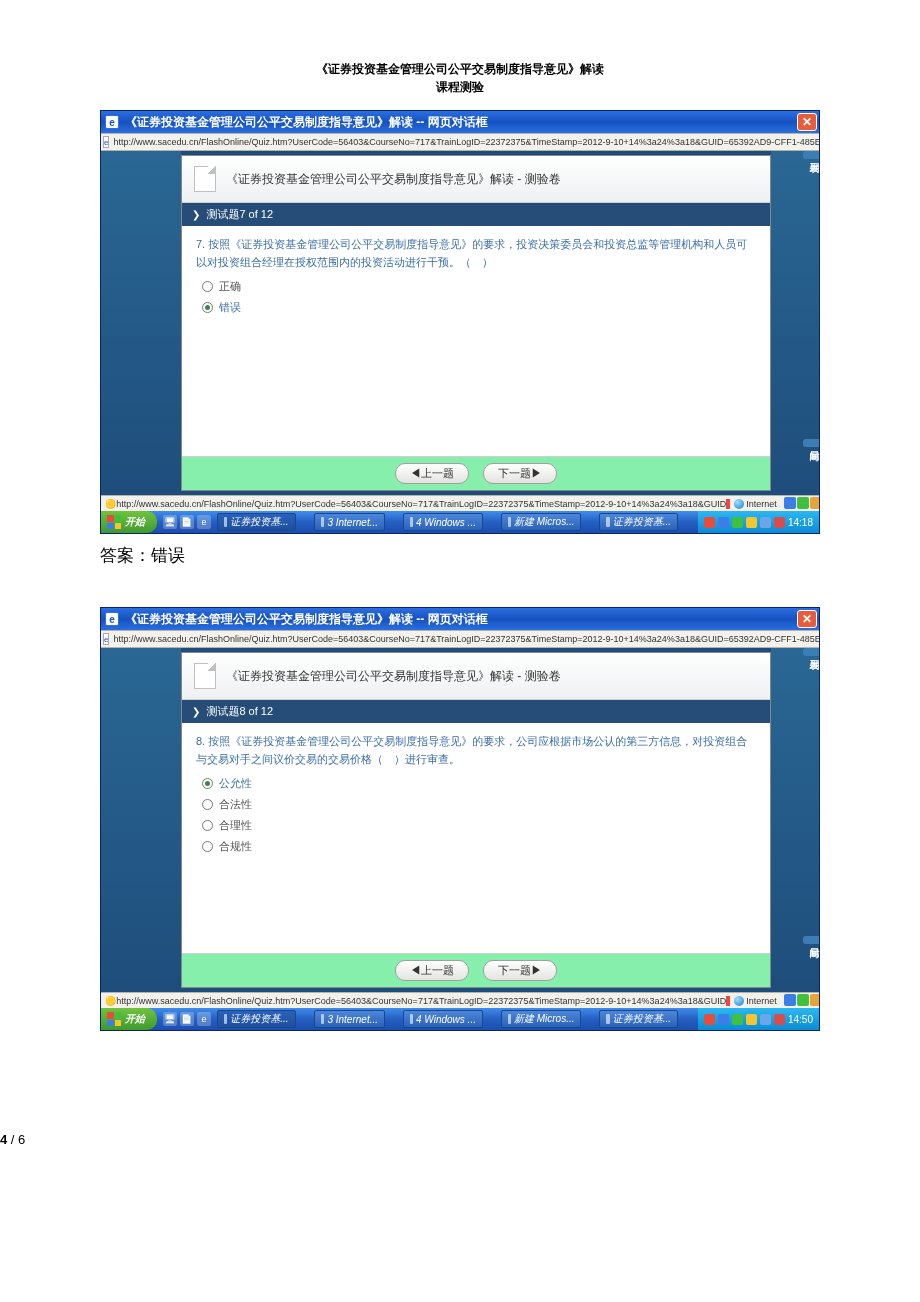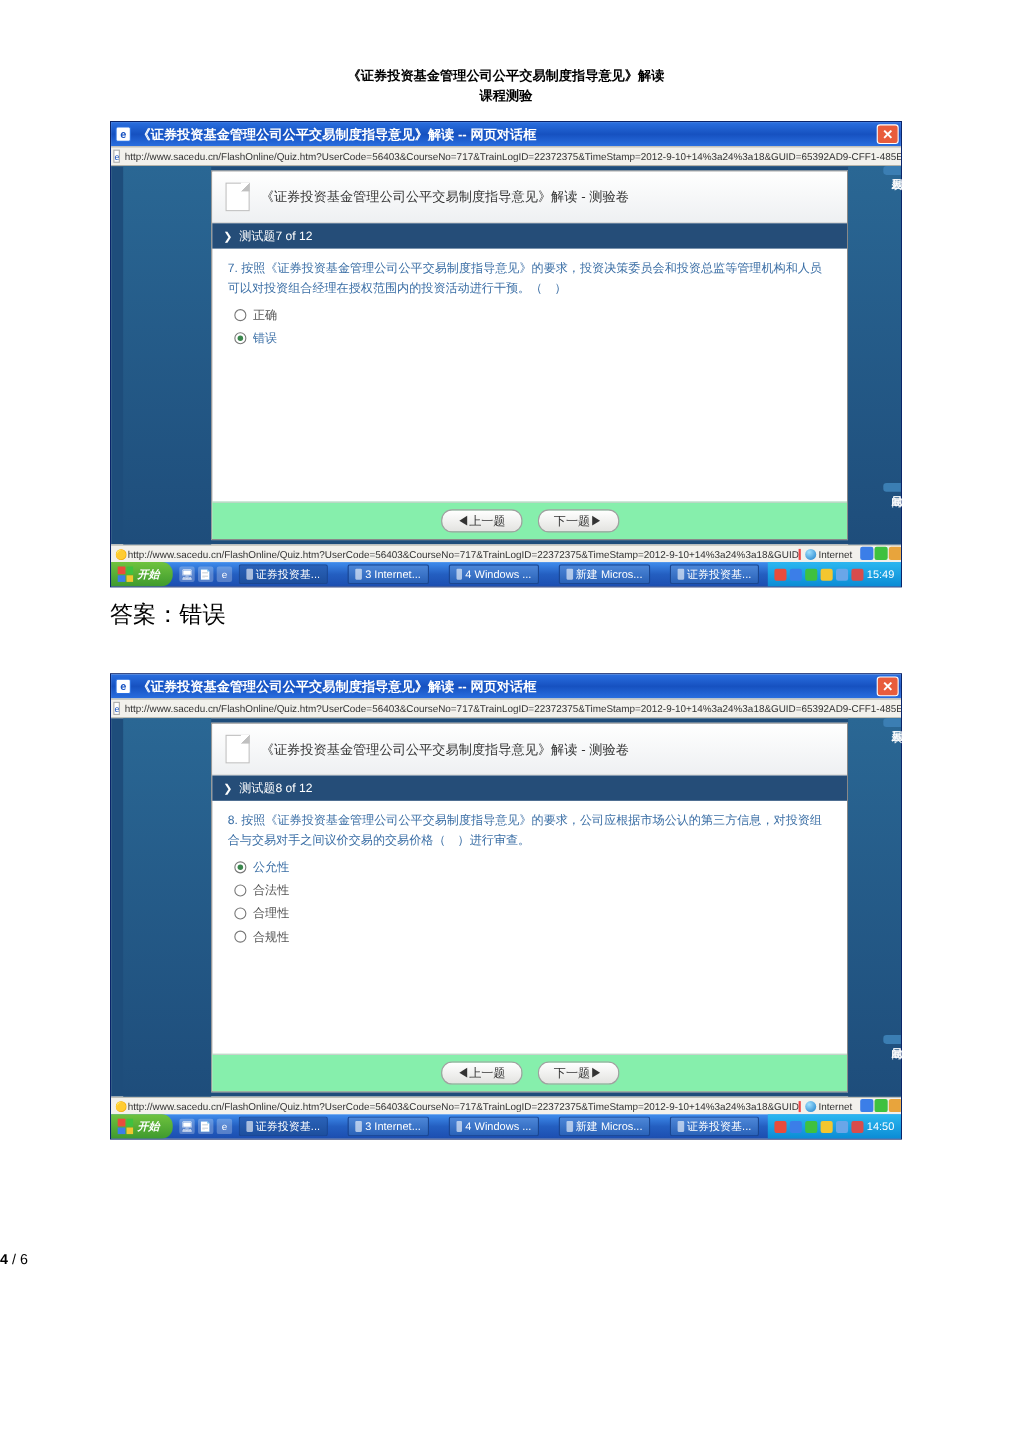--- a/index.html
+++ b/index.html
@@ -30,21 +30,21 @@
     border: 1px solid #fff; border-radius: 3px; display: flex;
     align-items: center; justify-content: center; color: #fff; font-weight: bold;
     font-size: 12px;
   }
   .addr-bar {
     background: #f2f1ec; border-top: 1px solid #b4b3aa; border-bottom: 1px solid #b4b3aa;
     height: 18px; display: flex; align-items: center; font-size: 9px; color: #333;
     padding: 0 2px; overflow: hidden; white-space: nowrap;
   }
   .addr-bar .addr-icon { width: 12px; height: 12px; background: #fff; border: 1px solid #aaa; margin-right: 4px; font-size: 8px; display:flex;align-items:center;justify-content:center;color:#1651c0;}
-  .content-frame { display: flex; background: #1e4d7b; padding-left: 11px; }
+  .content-frame { display: flex; background: #1e4d7b; }
   .side-gutter { width: 80px; background: linear-gradient(to bottom,#2a6794,#1e4d7b); }
   .side-gutter.right { width: 48px; position:relative; }
   .side-tab {
     position:absolute; right:0; width:16px; background:#3b7eb3;
     color:#fff; font-size:10px; writing-mode:vertical-rl; text-orientation:upright;
     padding:4px 0; border-radius:3px 0 0 3px; text-align:center; line-height:1;
   }
   .side-tab.t1 { top:0; }
   .side-tab.t2 { bottom:48px; }
   .quiz-panel { flex: 1; background: #fff; margin: 4px 0; border:1px solid #888; }
@@ -85,21 +85,21 @@
     background:linear-gradient(to bottom,#fff,#e3e3e0);
     border:1px solid #a0a0a0; border-radius:10px; padding:2px 14px;
     font-size:11px; color:#333; display:flex; align-items:center; gap:4px;
   }
   .status-bar {
     background:#f2f1ec; border-top:1px solid #b4b3aa; height:16px;
     font-size:9px; color:#333; display:flex; align-items:center;
     padding:0 4px; overflow:hidden; white-space:nowrap;
   }
   .status-bar .sb-right { margin-left:auto; display:flex; align-items:center; gap:2px; }
-  .inet-tag { color:#333; padding:0 4px; border-left:2px solid #ef4444; display:flex; align-items:center; gap:2px;}
+  .inet-tag { color:#333; padding:0 4px; border-left:4px solid #ef4444; display:flex; align-items:center; gap:2px;}
   .inet-tag .globe { width:10px;height:10px;border-radius:50%;background:radial-gradient(circle at 35% 30%,#9fe0ff,#1a7ec9);}
   .sb-icons span {
     width:12px;height:12px;border-radius:2px;display:inline-block;margin-left:1px;
   }
   .taskbar {
     background:linear-gradient(to bottom,#3f8ded,#245fc1 50%,#1c4eb0);
     height:22px; display:flex; align-items:center; font-size:10px; color:#fff;
   }
   .start-btn {
     background:linear-gradient(to bottom,#6fc33e,#3f9a2e);
@@ -108,35 +108,35 @@
   }
   .start-btn .logo {
     width:14px;height:14px;display:grid;grid-template-columns:1fr 1fr;grid-template-rows:1fr 1fr;gap:1px;
   }
   .start-btn .logo span:nth-child(1){background:#e84c3c;}
   .start-btn .logo span:nth-child(2){background:#3fc13f;}
   .start-btn .logo span:nth-child(3){background:#3b7ee8;}
   .start-btn .logo span:nth-child(4){background:#f3c62f;}
   .ql { display:flex; gap:3px; padding:0 6px; }
   .ql span { width:14px;height:14px;border-radius:2px;background:rgba(255,255,255,0.25);display:flex;align-items:center;justify-content:center;font-size:9px;}
-  .tasks { display:flex; gap:18px; flex:1; overflow:hidden; padding-right:8px;}
+  .tasks { display:flex; gap:18px; flex:1; overflow:hidden; padding-right:20px;font-style:italic;}
   .task {
     background:linear-gradient(to bottom,#4d87d8,#2a62b8);
     border:1px solid #1a4690; border-radius:2px; height:18px; padding:0 6px;
     display:flex; align-items:center; font-size:10px; white-space:nowrap; overflow:hidden;
     max-width:130px; gap:3px;
   }
   .task.active { background:linear-gradient(to bottom,#2a62b8,#1d4f9e); }
   .task .ticon{width:10px;height:10px;background:rgba(255,255,255,0.6);border-radius:1px;}
   .tray {
     background:linear-gradient(to bottom,#2bb7f0,#0b8cd5);
     height:22px; padding:0 6px; display:flex; align-items:center; gap:3px; font-size:10px;
   }
   .tray .ticon { width:11px;height:11px;border-radius:2px; }
-  .answer { margin: 4px 100px 40px; font-size: 21px; }
+  .answer { margin: 4px 100px 40px; font-size: 17px; }
   .page-num { text-align:left; font-size:13px; margin-top:101px; }
   .page-num b { font-weight:bold; }
 </style>
 </head>
 <body>
 
 <div class="doc-title">
   <div>《证券投资基金管理公司公平交易制度指导意见》解读</div>
   <div>课程测验</div>
 </div>
@@ -216,21 +216,21 @@
             <span class="task"><span class="ticon"></span>新建 Micros...</span>
             <span class="task"><span class="ticon"></span>证券投资基...</span>
           </span>
     <span class="tray">
       <span class="ticon" style="background:#e84c3c"></span>
       <span class="ticon" style="background:#3b7ee8"></span>
       <span class="ticon" style="background:#3fc13f"></span>
       <span class="ticon" style="background:#f3c62f"></span>
       <span class="ticon" style="background:#6aa6e8"></span>
       <span class="ticon" style="background:#d84c4c"></span>
-      <span>15:49</span>
+      <span>14:18</span>
     </span>
         </div>
       </div>
       <div class="answer">答案：错误</div>
     </div>
     <div>
       <div class="screenshot-block">
         <div class="win-titlebar">
           <span class="ti-icon">e</span>
     <span>《证券投资基金管理公司公平交易制度指导意见》解读 -- 网页对话框</span>

